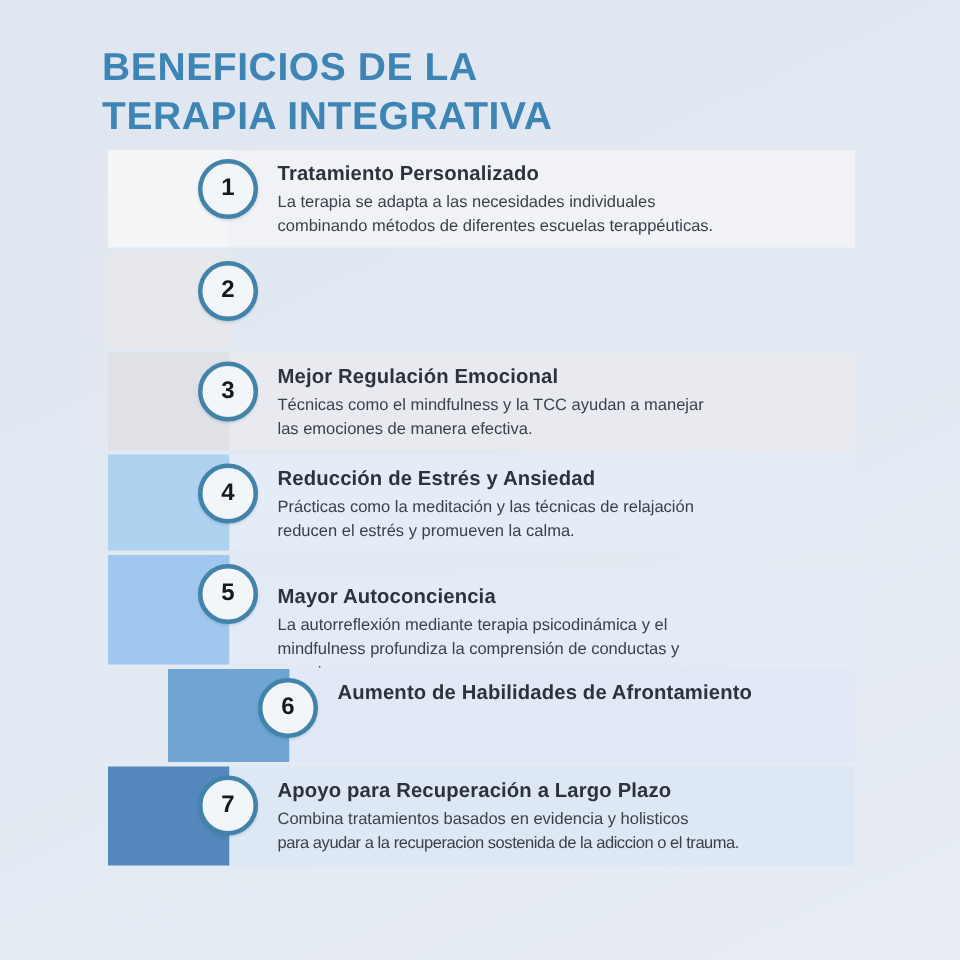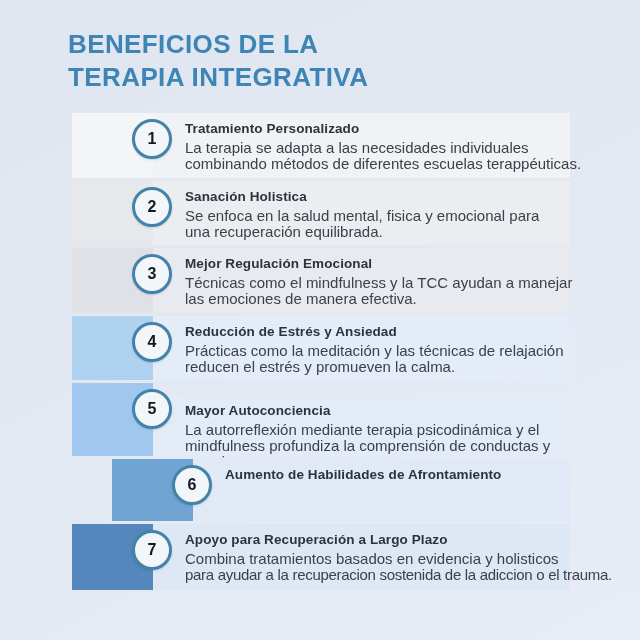--- a/index.html
+++ b/index.html
@@ -9,21 +9,21 @@
     background:linear-gradient(155deg,#dfe6f0 0%,#e3e9f2 45%,#e7ecf5 100%);
     padding-left:40px;
   }
   .main-title{
     position:absolute;left:68px;top:28px;
     font-size:26px;font-weight:800;line-height:33px;
     letter-spacing:0.4px;color:#3e85b5;
   }
   .main-title span{display:block;}
   .benefits-list{
-    position:absolute;left:72px;top:113px;width:498px;
+    position:absolute;left:72px;top:100px;width:498px;
   }
   .row{
     position:relative;margin-bottom:3px;
   }
   .row:nth-child(1){height:65px;}
   .row:nth-child(2){height:64px;}
   .row:nth-child(3){height:65px;}
   .row:nth-child(4){height:64px;}
   .row:nth-child(5){height:73px;}
   .row:nth-child(6){height:62px;margin-left:40px;}
@@ -33,21 +33,21 @@
   }
   .panel{
     position:absolute;left:81px;right:0;top:0;bottom:0;
     padding:7px 10px 0 32px;box-sizing:border-box;
   }
   .item-title{
     font-size:13.5px;font-weight:bold;color:#2c333d;
     line-height:18px;letter-spacing:0.1px;
   }
   .item-desc{
-    font-size:15px;color:#3b414a;line-height:16px;margin-top:2px;
+    font-size:11px;color:#3b414a;line-height:16px;margin-top:2px;
   }
   .desc-line{display:block;white-space:nowrap;}
   .row:nth-child(7) .desc-line:nth-child(2){letter-spacing:-0.3px;}
   .circle{
     position:absolute;left:60px;top:6px;width:34px;height:34px;
     border-radius:50%;background:#f3f6f9;border:3px solid #4383aa;
     display:flex;align-items:center;justify-content:center;
     box-shadow:0 1px 2px rgba(40,70,110,0.18);
   }
   .circle span{
@@ -72,27 +72,20 @@
             <span class="desc-line">La terapia se adapta a las necesidades individuales</span>
             <span class="desc-line">combinando métodos de diferentes escuelas terappéuticas.</span>
           </div>
     </div>
     <div class="circle">
       <span>1</span>
     </div>
   </div>
       <div class="row">
     <div class="strip" style="background: rgb(231, 232, 236);"></div>
-    <div class="panel" style="background: rgb(235, 237, 241);">
-      <div class="item-title">Sanación Holistica</div>
-      <div class="item-desc">
-            <span class="desc-line">Se enfoca en la salud mental, fisica y emocional para</span>
-            <span class="desc-line">una recuperación equilibrada.</span>
-          </div>
-    </div>
     <div class="circle">
       <span>2</span>
     </div>
   </div>
       <div class="row">
     <div class="strip" style="background: rgb(223, 225, 231);"></div>
     <div class="panel" style="background: rgb(232, 234, 240);">
       <div class="item-title">Mejor Regulación Emocional</div>
       <div class="item-desc">
             <span class="desc-line">Técnicas como el mindfulness y la TCC ayudan a manejar</span>

